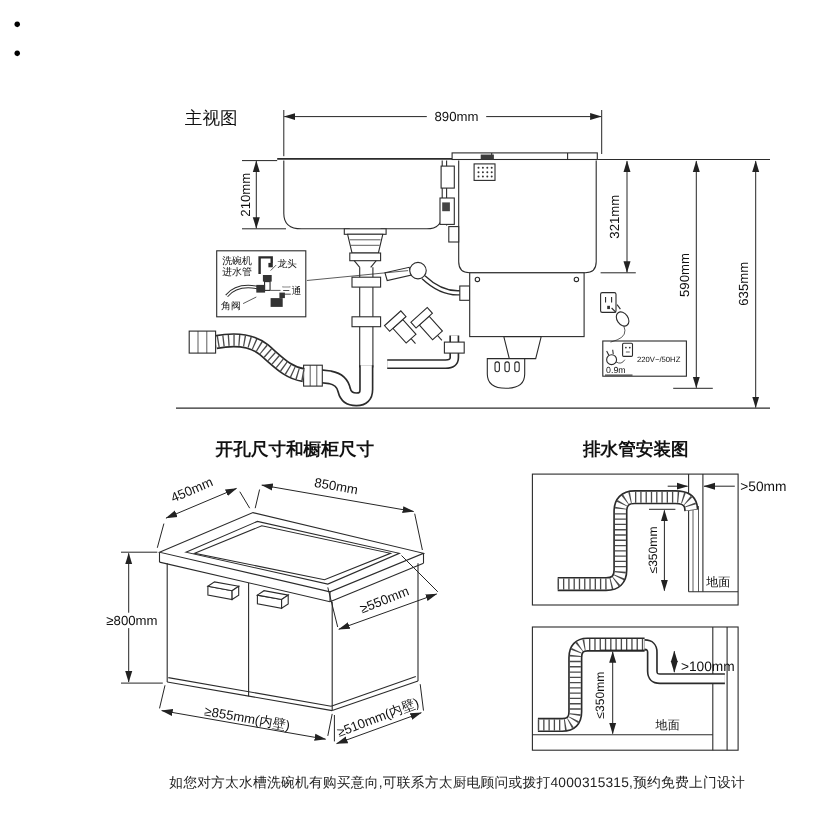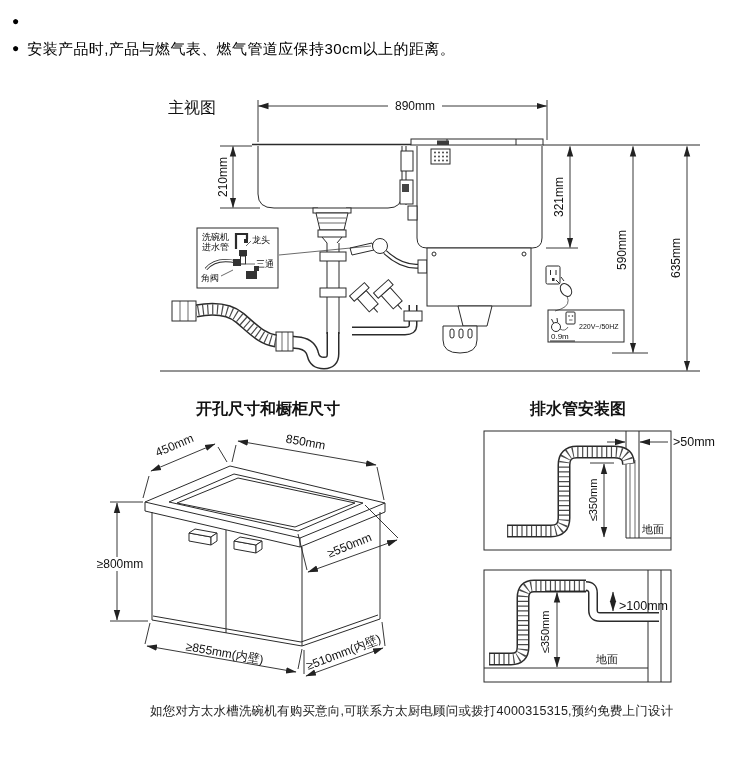--- a/index.html
+++ b/index.html
@@ -6,21 +6,21 @@
   body{
     width:750px;height:757px;background:#ffffff;position:relative;
     font-family:"Liberation Sans","DejaVu Sans",sans-serif;color:#111;
     overflow:hidden;
   }
   .notes{position:absolute;left:12px;top:13px;width:700px;}
   .note-row{display:flex;align-items:flex-start;margin-bottom:11px;line-height:1.15;}
   .note-dot{font-size:12px;margin-right:8px;margin-top:2px;color:#000;}
   .note-text{font-size:15px;color:#000;letter-spacing:0.4px;}
   .footer{
-    position:absolute;left:150px;top:703px;width:555px;
+    position:absolute;left:138px;top:703px;width:555px;text-align:center;
     font-size:12.5px;color:#222;letter-spacing:0.2px;
   }
   svg text{font-family:"Liberation Sans","DejaVu Sans",sans-serif;fill:#111;}
   .t12{font-size:12px;}
   .t11{font-size:11px;}
   .t13{font-size:12.5px;}
   .t9{font-size:9px;}
   .t7{font-size:7px;}
   .t8{font-size:8px;}
   .title{font-size:16px;}
@@ -39,21 +39,20 @@
 </style>
 </head>
 <body>
 
 <div class="notes">
   <div class="note-row">
     <span class="note-dot">●</span>
   </div>
   <div class="note-row">
     <span class="note-dot">●</span>
-    <span class="note-text">安装产品时,产品与燃气表、燃气管道应保持30cm以上的距离。</span>
   </div>
 </div>
 
 <svg width="750" height="700" viewBox="0 0 750 700" style="position:absolute;left:0;top:0;">
   <defs>
     <marker id="ah" markerWidth="11" markerHeight="8" refX="10" refY="4" orient="auto-start-reverse" markerUnits="userSpaceOnUse">
       <path d="M10.5,4 L0,0.8 L0,7.2 Z" fill="#222"></path>
     </marker>
   </defs>
 

